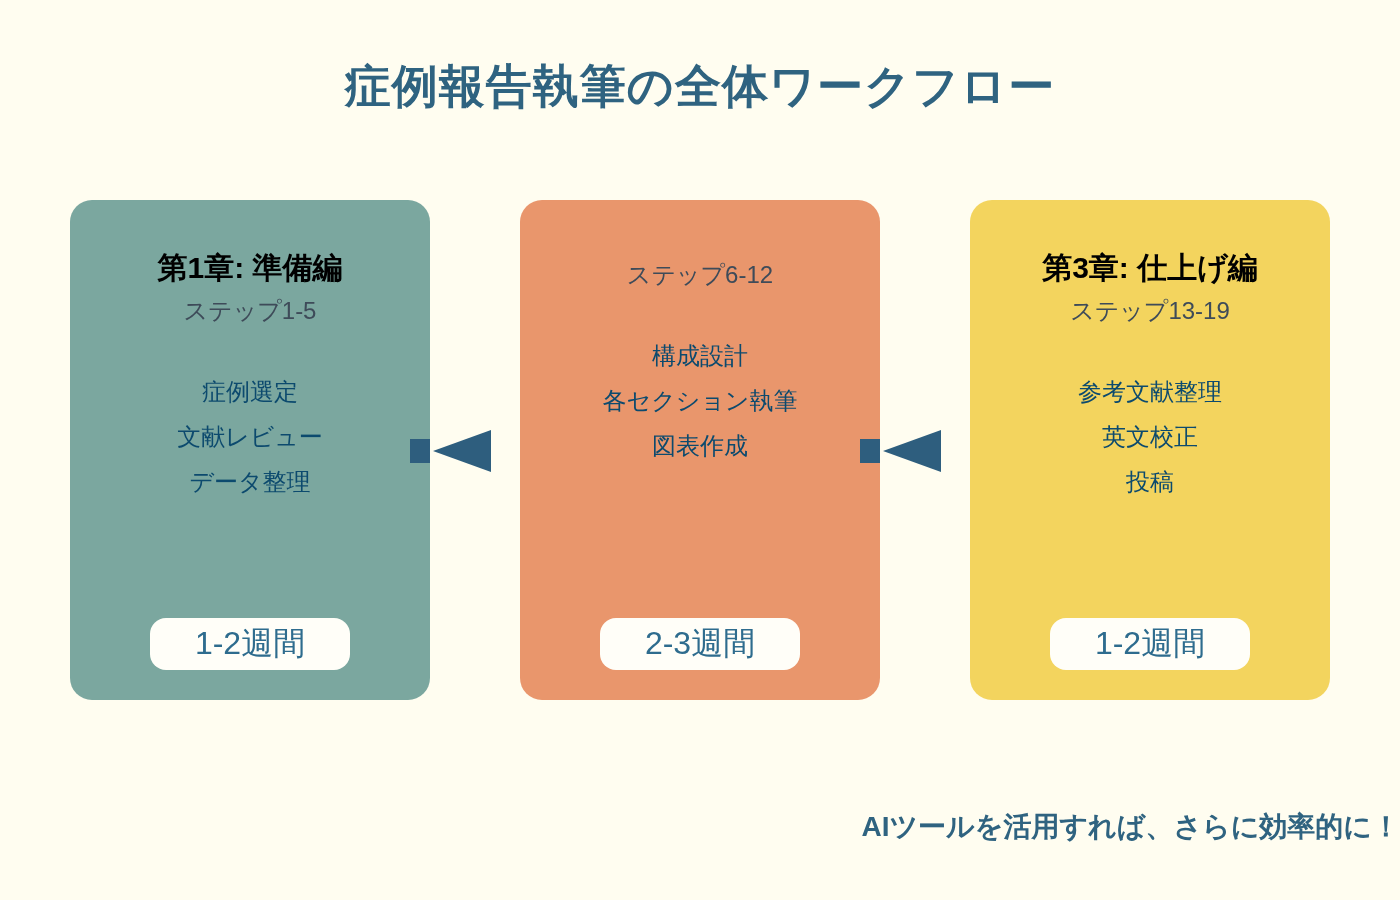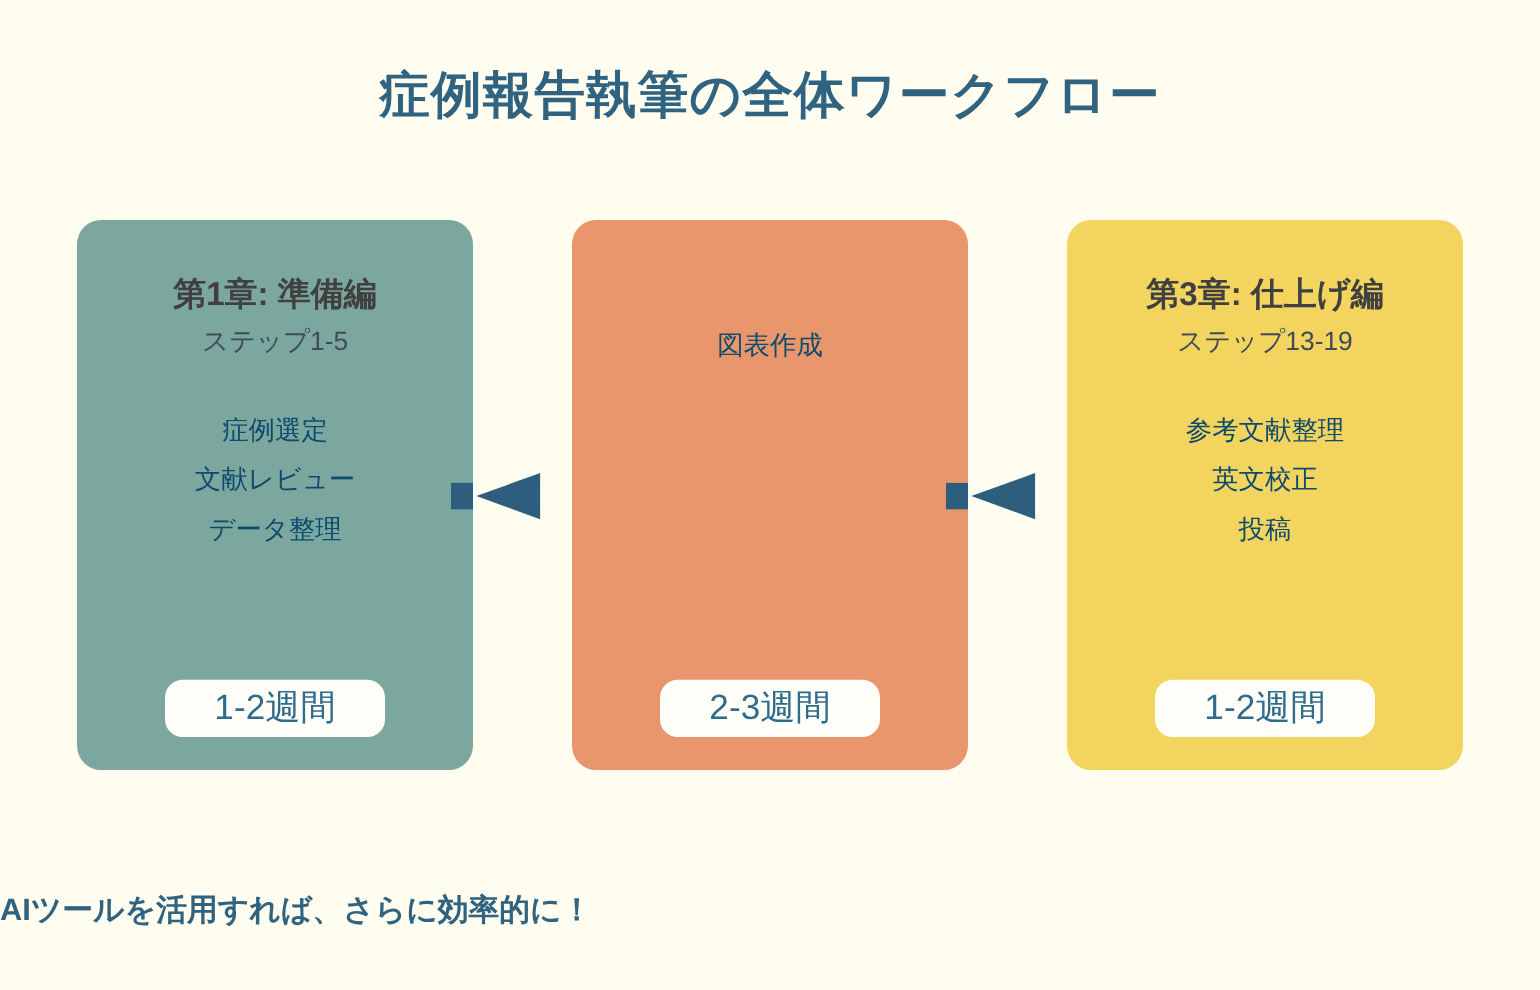--- a/index.html
+++ b/index.html
@@ -31,21 +31,21 @@
     padding-top: 50px;
   }
   .card-1 { left: 70px; }
   .card-2 { left: 520px; }
   .card-3 { left: 970px; }
   .card-title {
     margin: 0;
     font-size: 30px;
     line-height: 36px;
     font-weight: 700;
-    color: #404040;
+    color: #000000;
   }
   .card-subtitle {
     margin-top: 9px;
     font-size: 24px;
     line-height: 32px;
     color: #3E4B59;
   }
   .card-items { margin-top: 42px; }
   .card-item {
     font-size: 24px;
@@ -85,21 +85,21 @@
   }
   .sq-1 { left: 410px; }
   .tri-1 { left: 433px; }
   .sq-2 { left: 860px; }
   .tri-2 { left: 883px; }
   .footer-note {
     position: absolute;
     top: 808px;
     left: 0;
     width: 100%;
-    text-align: left;
+    text-align: right;
     font-size: 28px;
     font-weight: 700;
   }
 </style>
 </head>
 <body>
 
 <div class="canvas" style="background-color: rgb(255, 253, 240);">
 
   <div class="main-title" style="color: rgb(47, 99, 128);">症例報告執筆の全体ワークフロー</div>
@@ -109,21 +109,24 @@
     <div class="card-subtitle">ステップ1-5</div>
     <div class="card-items">
       <div class="card-item">症例選定</div>
       <div class="card-item">文献レビュー</div>
       <div class="card-item">データ整理</div>
     </div>
     <div class="duration-badge">1-2週間</div>
   </div>
 
   <div class="card card-2" style="background-color: rgb(233, 150, 108);">
+    <div class="card-subtitle">ステップ6-12</div>
     <div class="card-items">
+      <div class="card-item">構成設計</div>
+      <div class="card-item">各セクション執筆</div>
       <div class="card-item">図表作成</div>
     </div>
     <div class="duration-badge">2-3週間</div>
   </div>
 
   <div class="card card-3" style="background-color: rgb(243, 212, 94);">
     <div class="card-title">第3章: 仕上げ編</div>
     <div class="card-subtitle">ステップ13-19</div>
     <div class="card-items">
       <div class="card-item">参考文献整理</div>

